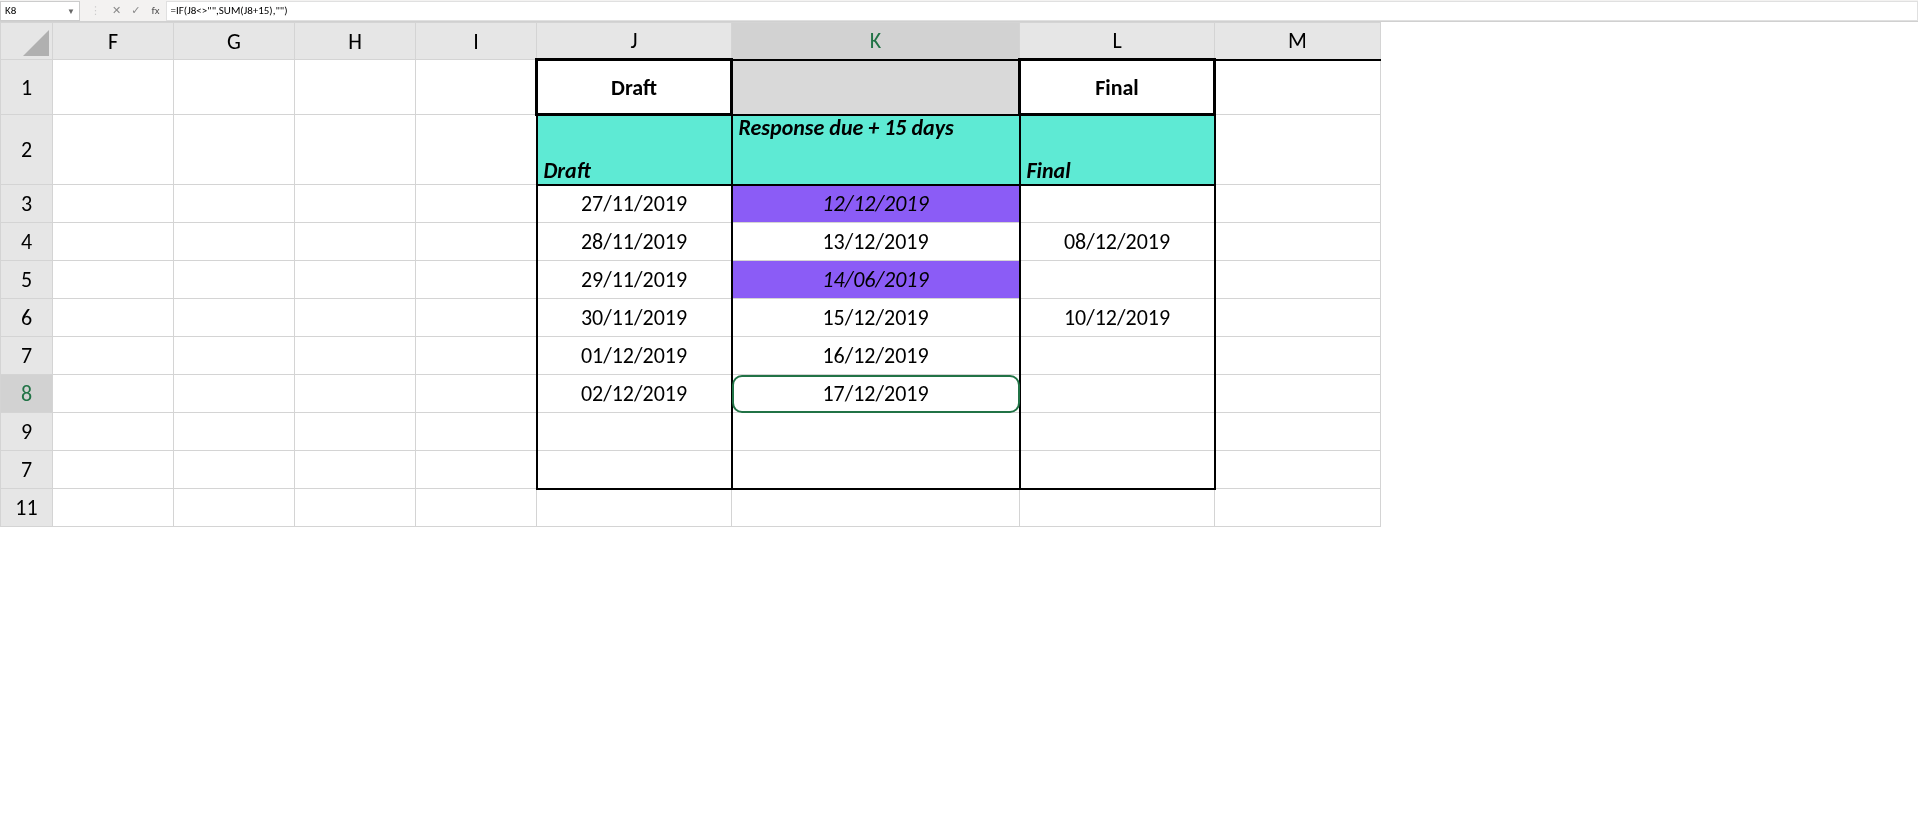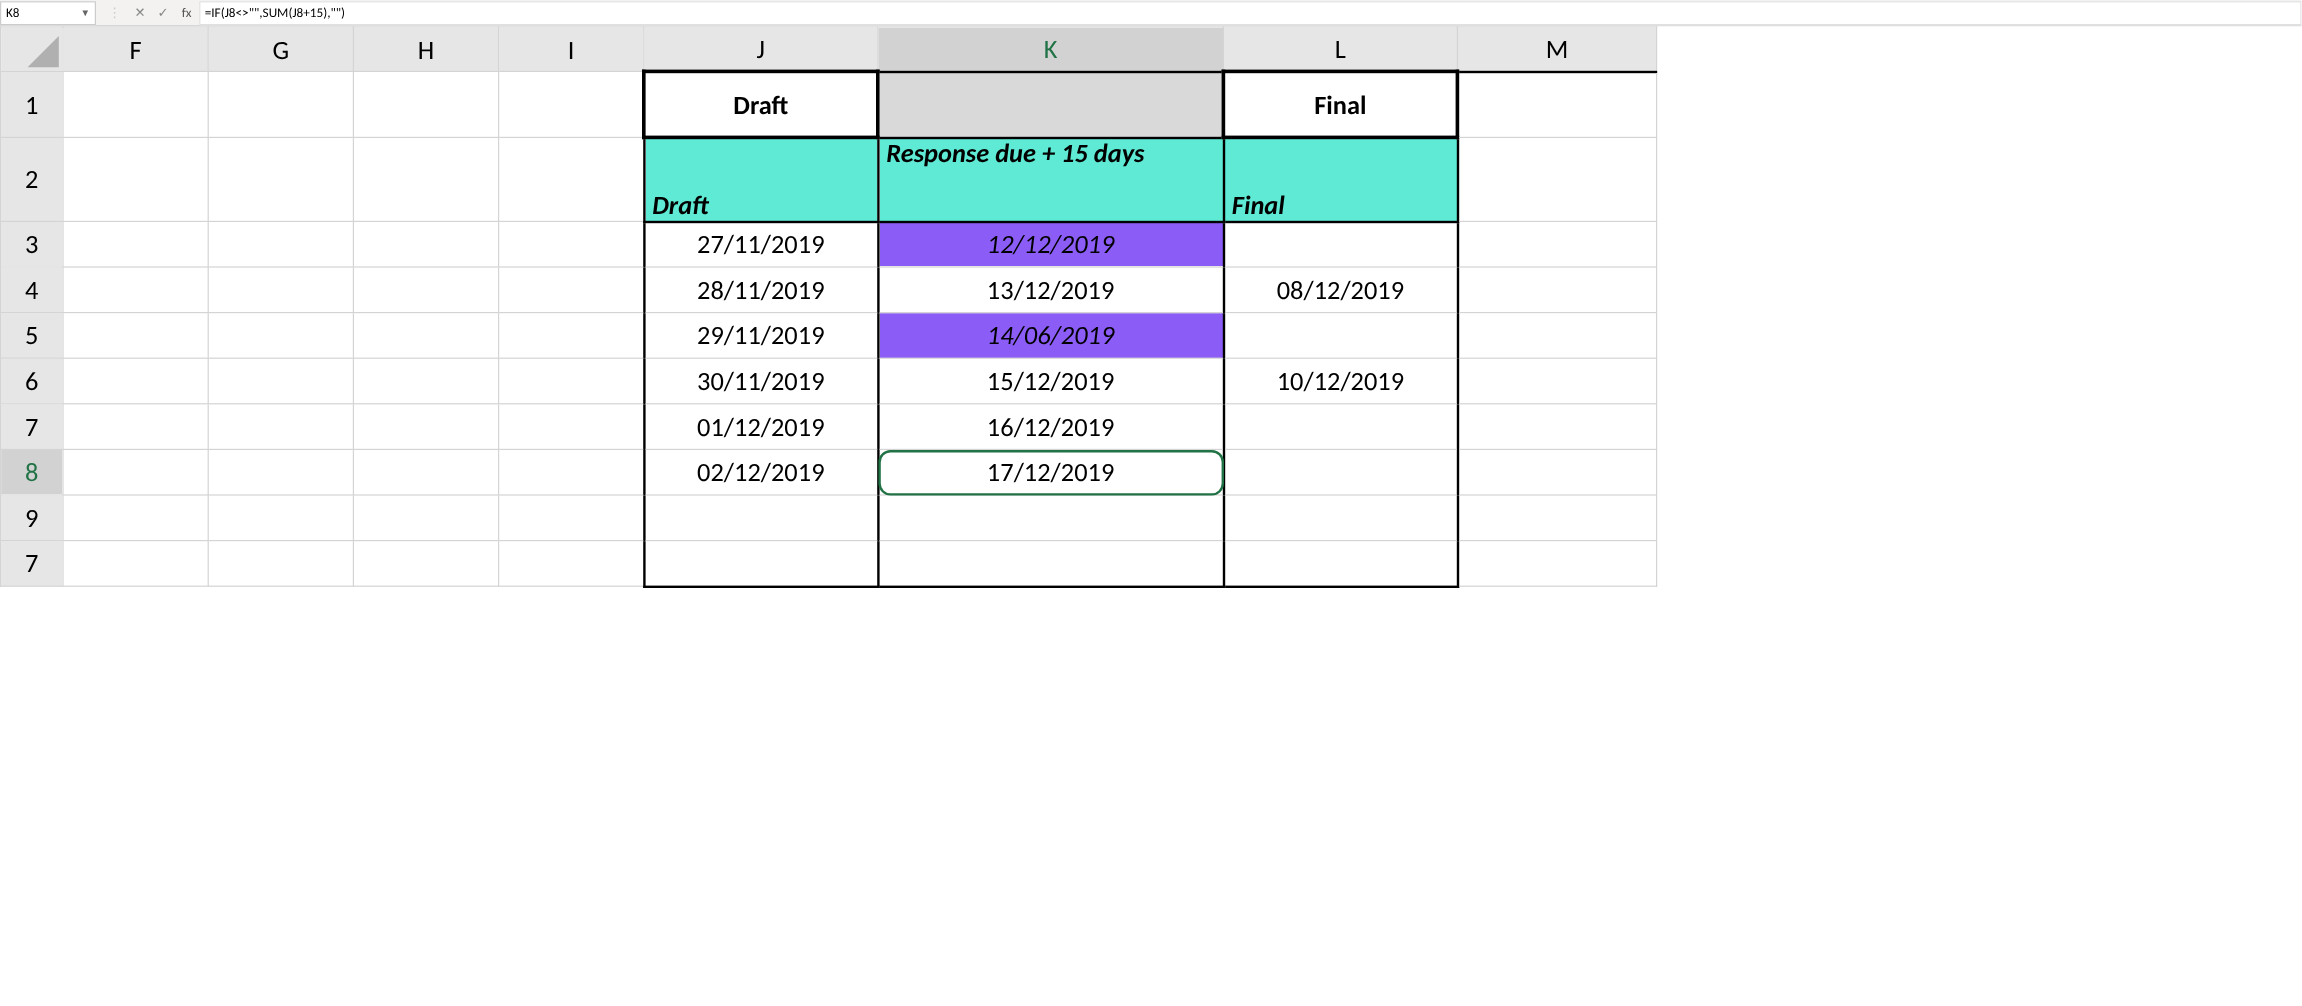--- a/index.html
+++ b/index.html
@@ -343,16 +343,27 @@
     <td></td>
     <td></td>
     <td></td>
     <td></td>
     <td class="thickbox-lr thickbox-bottom"></td>
     <td class="thickbox-lr thickbox-bottom"></td>
     <td class="thickbox-lr thickbox-bottom"></td>
     <td></td>
   </tr>
 
+  <tr class="rn">
+    <th class="row-h">11</th>
+    <td></td>
+    <td></td>
+    <td></td>
+    <td></td>
+    <td></td>
+    <td></td>
+    <td></td>
+    <td></td>
+  </tr>
 
 </tbody>
     </table>
 </div>
 
 </body></html>

